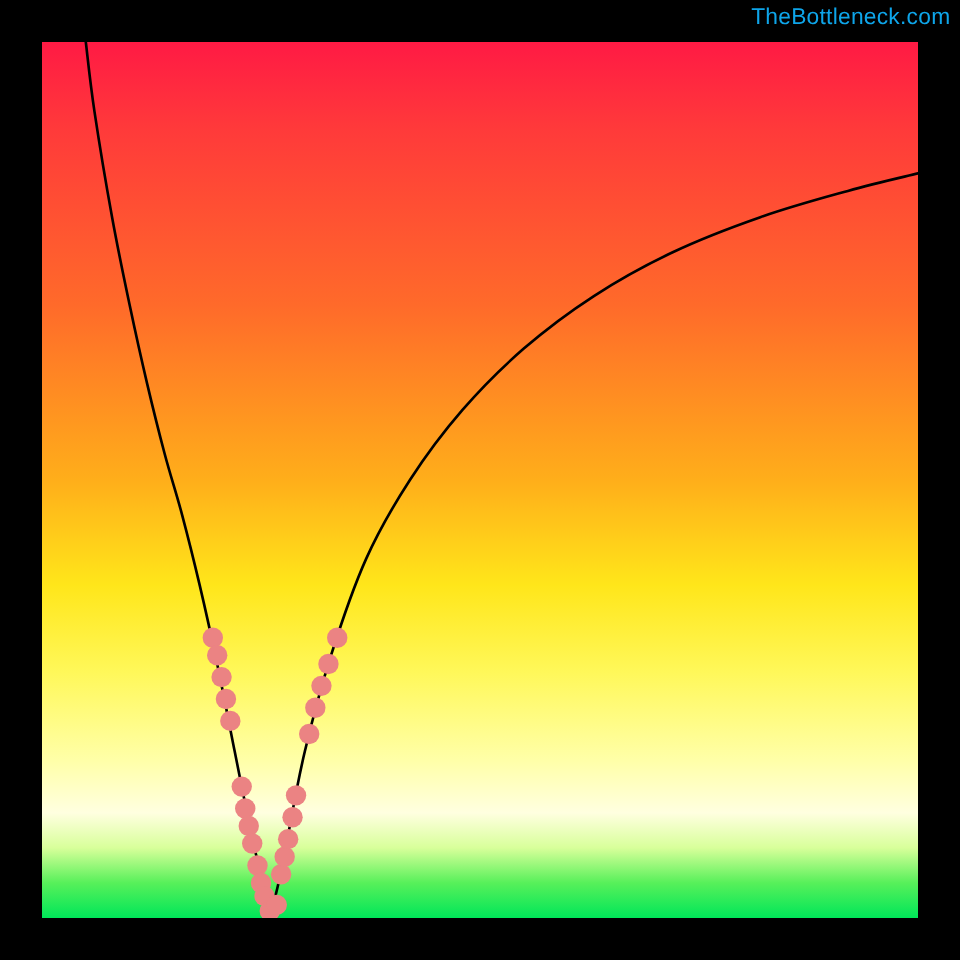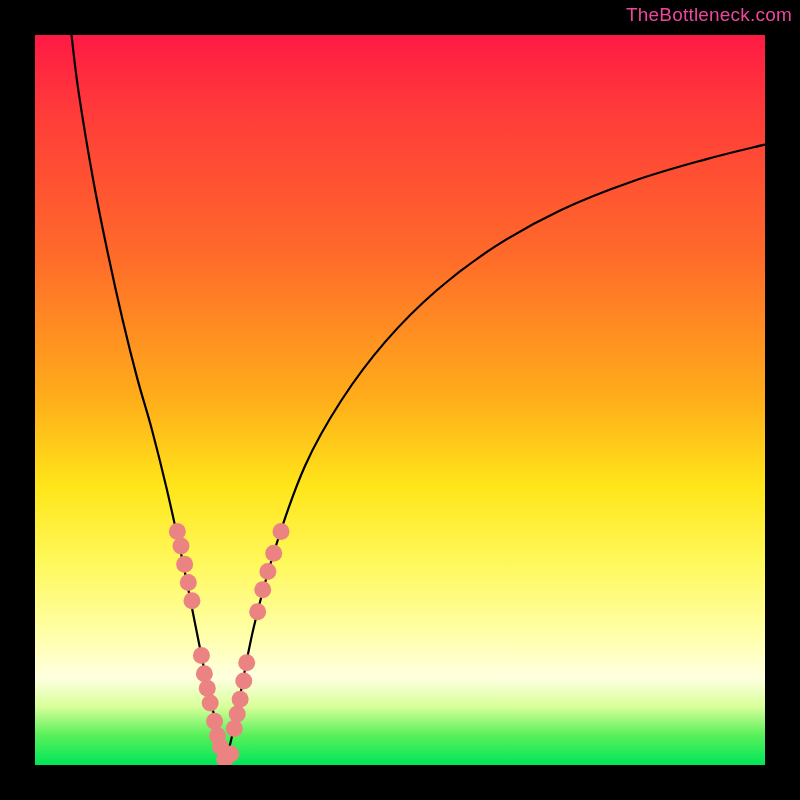--- a/index.html
+++ b/index.html
@@ -33,21 +33,21 @@
       #ffffa8 82%,
       #ffffe0 88%,
       #d8ff9a 92%,
       #57f05a 96%,
       #00e659 100%);
   }
   .watermark {
     position: absolute;
     top: 4px;
     right: 8px;
-    color: #ec4899;
+    color: #0ea5e9;
     font-size: 19px;
     font-weight: 500;
     letter-spacing: 0.2px;
     z-index: 50;
     margin-left: 40px;
   }
   svg.curves {
     position: absolute;
     left: 0;
     top: 0;

